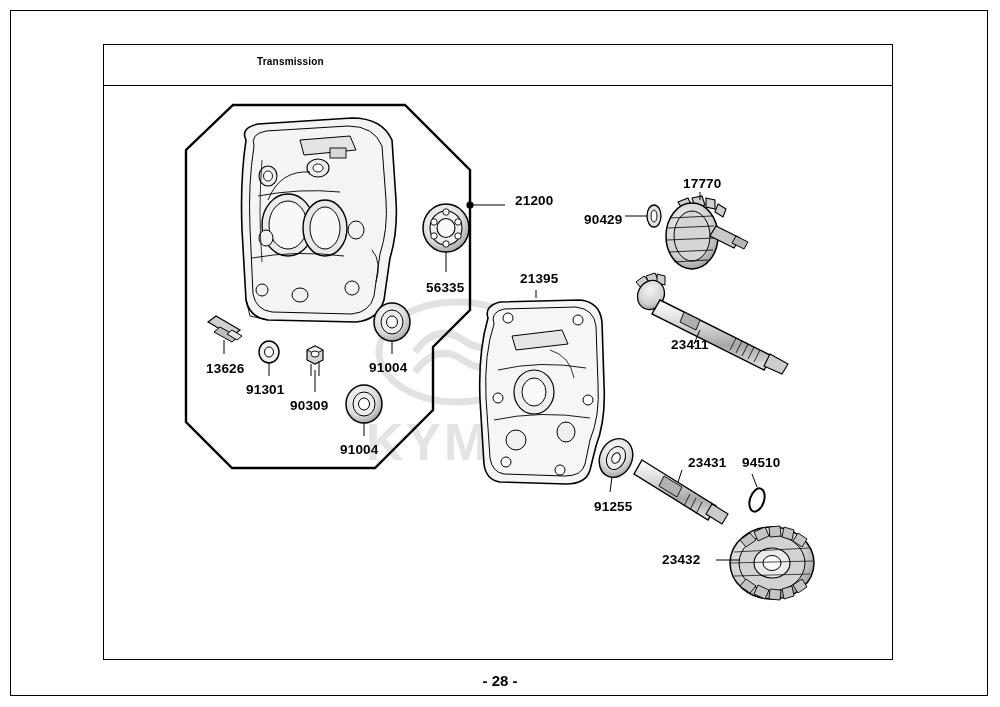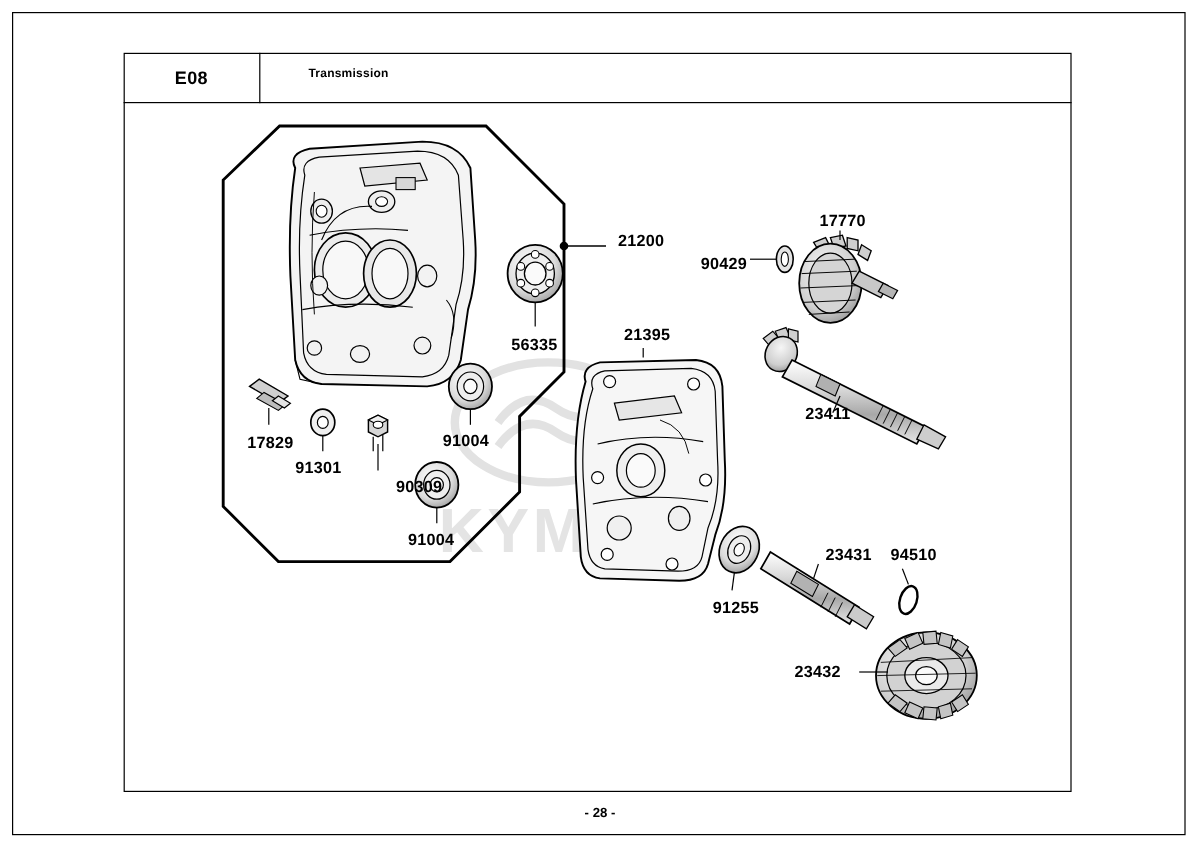--- a/index.html
+++ b/index.html
@@ -75,21 +75,21 @@
     font-size: 10px;
     font-weight: bold;
     letter-spacing: 0.2px;
   }
   .page-number {
     position: absolute;
     left: 0;
     top: 672px;
     width: 1000px;
     text-align: center;
-    font-size: 11px;
+    font-size: 15px;
     font-weight: bold;
   }
   
   .label {
     position: absolute;
     font-size: 13.5px;
     font-weight: bold;
     letter-spacing: 0.2px;
     white-space: nowrap;
   }
@@ -111,23 +111,20 @@
   }
 </style>
 </head>
 <body>
 
 <div id="page">
 
   <div class="page-border"></div>
   <div class="content-frame"></div>
   <div class="header-band"></div>
-  <div class="header-code-cell">
-    <span class="code-text">E08</span>
-  </div>
   <div class="header-title">Transmission</div>
 
   <svg class="watermark" viewBox="0 0 250 190">
     <g fill="none" stroke="#e2e2e2" stroke-width="7">
       <ellipse cx="112" cy="62" rx="78" ry="50"></ellipse>
       <path d="M70 62 q22 -30 48 -12 q26 18 48 -6"></path>
       <path d="M70 82 q22 -30 48 -12 q26 18 48 -6"></path>
     </g>
     <text x="125" y="170" font-family="Liberation Sans, sans-serif" font-size="52" font-weight="bold" fill="#e4e4e4" text-anchor="middle" letter-spacing="3">KYMCO</text>
   </svg>
@@ -369,23 +366,23 @@
         <line x1="731" y1="563" x2="813" y2="561"></line>
         <line x1="734" y1="576" x2="810" y2="574"></line>
       </g>
       <line x1="740" y1="560" x2="716" y2="560" stroke="#000" stroke-width="1"></line>
     </g>
 
   </svg>
 
   <div class="label" style="left:515px; top:193px;">21200</div>
   <div class="label" style="left:426px; top:280px;">56335</div>
-  <div class="label" style="left:206px; top:361px;">17829</div>
+  <div class="label" style="left:206px; top:361px;">13626</div>
   <div class="label" style="left:246px; top:382px;text-align:right;">91301</div>
-  <div class="label" style="left:290px; top:398px;margin-left:40px;">90309</div>
+  <div class="label" style="left:290px; top:398px;">90309</div>
   <div class="label" style="left:369px; top:360px;">91004</div>
   <div class="label" style="left:340px; top:442px;">91004</div>
   <div class="label" style="left:520px; top:271px;">21395</div>
   <div class="label" style="left:584px; top:212px;">90429</div>
   <div class="label" style="left:683px; top:176px;">17770</div>
   <div class="label" style="left:671px; top:337px;">23411</div>
   <div class="label" style="left:594px; top:499px;">91255</div>
   <div class="label" style="left:672px; top:455px;margin-left:16px;">23431</div>
   <div class="label" style="left:742px; top:455px;">94510</div>
   <div class="label" style="left:662px; top:552px;">23432</div>

